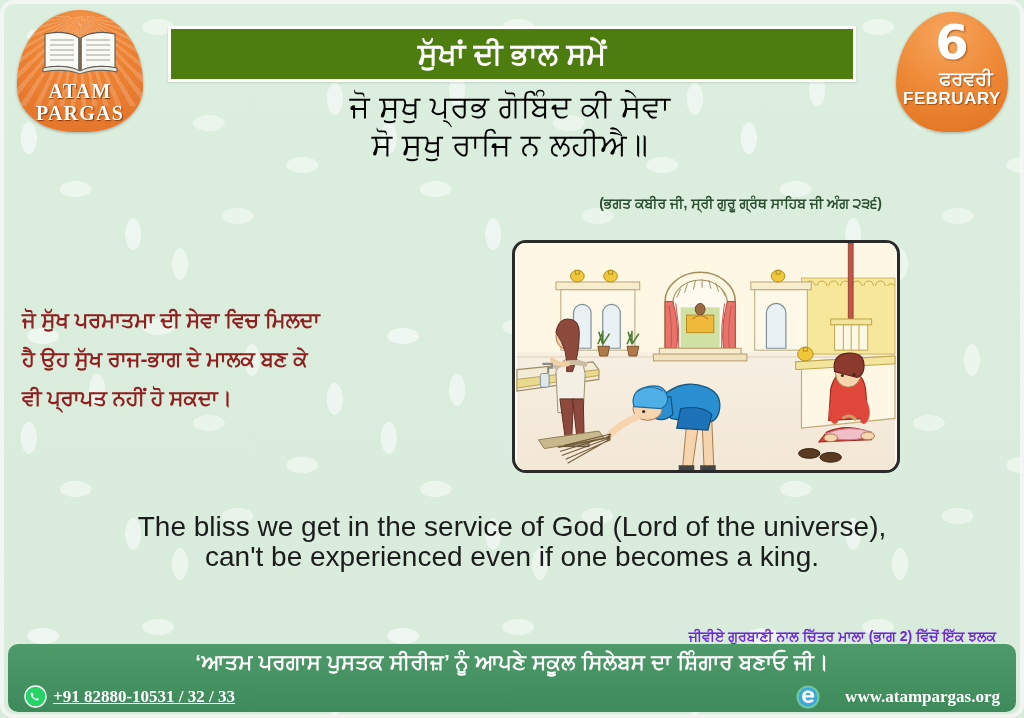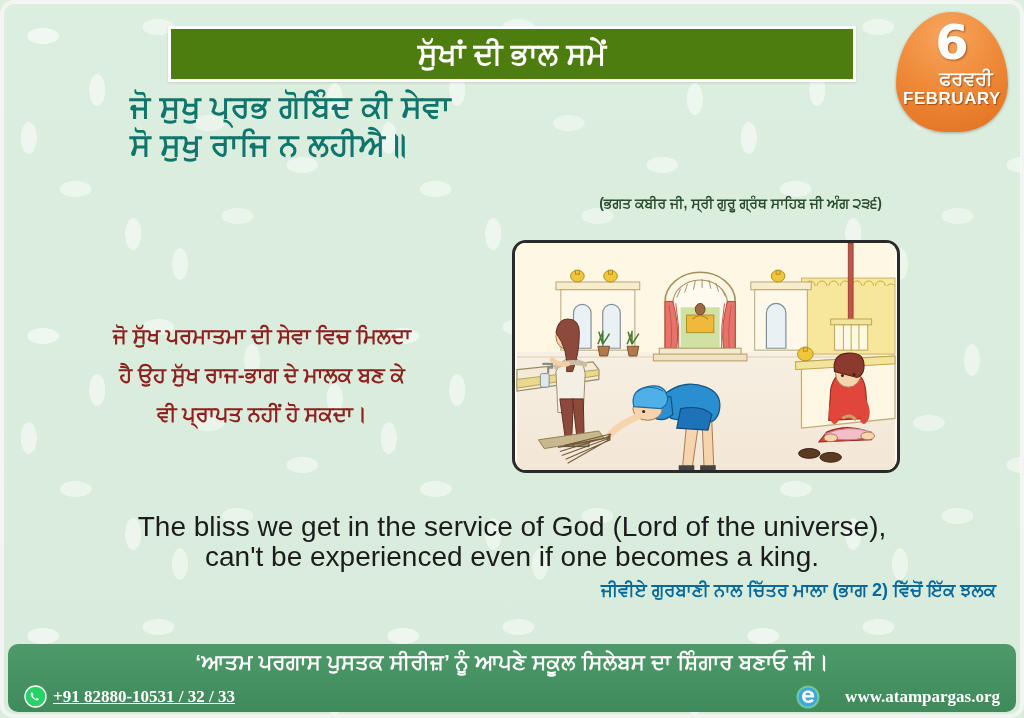--- a/index.html
+++ b/index.html
@@ -89,54 +89,54 @@
     background:#4d7c0f;
     border:3px solid #fdfefd;
     display:flex; align-items:center; justify-content:center;
     color:#ffffff; font-size:30px; font-weight:bold;
     box-shadow:0 1px 2px rgba(0,0,0,.12);
   }
 
   
   #verse {
     position:absolute; left:130px; top:88px; width:760px;
-    color:#0f766e; font-weight:bold;
+    text-align:center; color:#000000; font-weight:normal;
   }
   #verse .vline { font-size:31px; line-height:38px; letter-spacing:.5px; }
   #citation {
     position:absolute; left:130px; top:195px; width:760px;
     text-align:right; padding-right:8px;
     color:#2b4d2f; font-size:14px; font-weight:bold;
   }
 
   
   #explanation {
     position:absolute; left:22px; top:300px; width:480px;
-    text-align:center; color:#8f2020; font-size:21px; line-height:39px; font-weight:bold;margin-top:16px;
+    text-align:left; color:#8f2020; font-size:21px; line-height:39px; font-weight:bold;
   }
 
   
   #illustration {
     position:absolute; left:512px; top:240px; width:388px; height:233px;
     border:3px solid #2a2a2a; border-radius:14px;
     background:#fdfbf4; overflow:hidden;
   }
   #illustration svg { display:block; width:100%; height:100%; }
 
   
   #translation {
     position:absolute; left:70px; top:512px; width:884px;
     text-align:center; color:#1c1c1c; font-size:28px; line-height:30px;
   }
 
   
   #series-note {
-    position:absolute; left:150px; top:580px; width:860px;
+    position:absolute; left:150px; top:628px; width:860px;
     text-align:right; padding-right:14px;
-    color:#0369a1; font-size:18px; font-weight:bold;
+    color:#6d28d9; font-size:14px; font-weight:bold;
   }
 
   
   #footer {
     position:absolute; left:8px; right:8px; bottom:6px; height:68px;
     background:linear-gradient(#4e9a6a,#3f8a5a);
     border-radius:10px;
     color:#ffffff;
   }
   #footer .tagline {
@@ -156,20 +156,37 @@
   .icon-wa { width:23px; height:23px; flex:0 0 23px; }
   .icon-ie { width:24px; height:24px; flex:0 0 24px; }
 </style>
 </head>
 <body>
 
 <div id="poster">
 
   <div id="bg-pattern"></div>
 
+  <div id="logo">
+    <div class="rays"></div>
+    <div class="book">
+      <svg viewBox="0 0 80 44" xmlns="http://www.w3.org/2000/svg">
+        <path d="M39 8 C31 2,16 1,5 4 L5 38 C16 35,31 36,39 41 Z" fill="#fbfbf6" stroke="#5a5a52" stroke-width="1.1"></path>
+        <path d="M41 8 C49 2,64 1,75 4 L75 38 C64 35,49 36,41 41 Z" fill="#fbfbf6" stroke="#5a5a52" stroke-width="1.1"></path>
+        <path d="M39 8 L39 41 M41 8 L41 41" stroke="#5a5a52" stroke-width="1"></path>
+        <g stroke="#8a8a80" stroke-width="0.8">
+          <path d="M10 10 H34 M10 15 H34 M10 20 H34 M10 25 H34 M10 30 H34"></path>
+          <path d="M46 10 H70 M46 15 H70 M46 20 H70 M46 25 H70 M46 30 H70"></path>
+        </g>
+        <path d="M3 38 C16 35,31 36,40 41 C49 36,64 35,77 38 L77 42 C64 39,49 40,40 44 C31 40,16 39,3 42 Z" fill="#e8e7de" stroke="#5a5a52" stroke-width="1"></path>
+      </svg>
+    </div>
+    <div class="lbl lbl1">ATAM</div>
+    <div class="lbl lbl2">PARGAS</div>
+  </div>
 
   <div id="date-badge">
     <div class="daynum">6</div>
     <div class="mon-pa">ਫਰਵਰੀ</div>
     <div class="mon-en">FEBRUARY</div>
   </div>
 
   <div id="title-banner">ਸੁੱਖਾਂ ਦੀ ਭਾਲ ਸਮੇਂ</div>
 
   <div id="verse">

